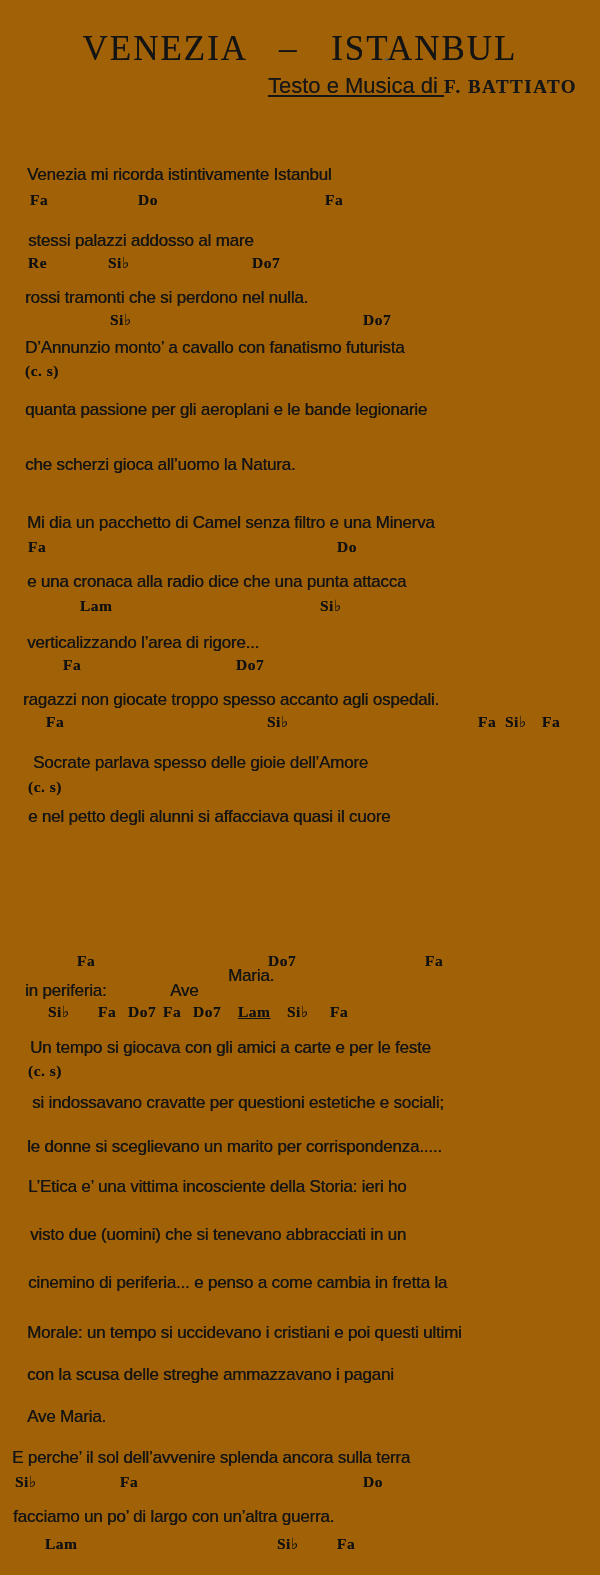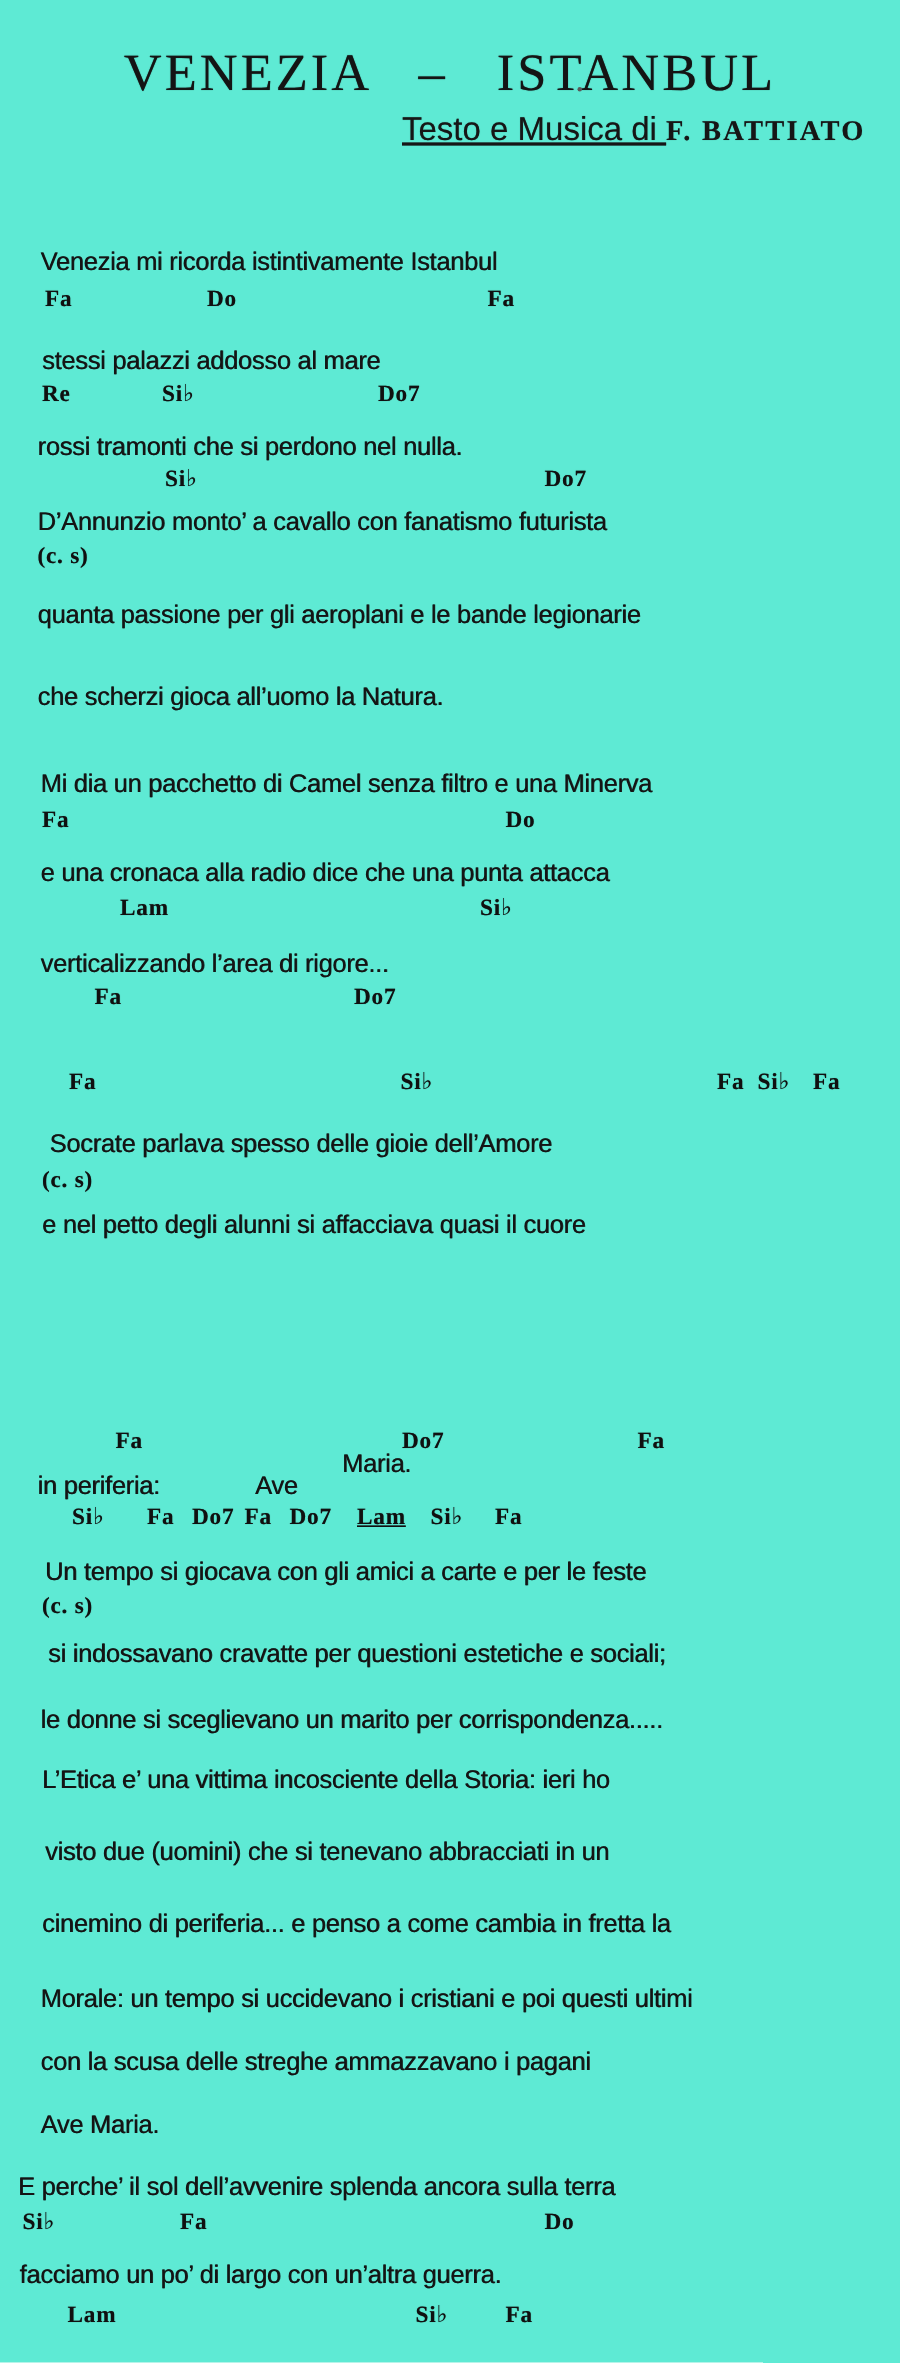--- a/index.html
+++ b/index.html
@@ -1,19 +1,19 @@
 <!DOCTYPE html>
 <html><head>
 <meta charset="utf-8">
 <style>
   html,body{margin:0;padding:0;background:#fcfcfa;}
   .page{
     position:relative;
     width:600px;height:1575px;
-    background:#5eead4;
+    background:#a16207;
     overflow:hidden;
     font-family:"Liberation Sans",sans-serif;
     color:#161616;
   }
   .title{
     position:absolute;top:6px;left:0;width:600px;
     text-align:center;
     font-family:"Liberation Serif","DejaVu Serif",serif;
     font-size:35px;font-weight:normal;
     letter-spacing:2px;word-spacing:22px;
@@ -83,20 +83,21 @@
       <span class="lyric" style="left: 25px; top: 455px;">che scherzi gioca all’uomo la Natura.</span>
       <span class="lyric" style="left: 27px; top: 513px;">Mi dia un pacchetto di Camel senza filtro e una Minerva</span>
       <span class="chord" style="left: 28px; top: 538px;">Fa</span>
       <span class="chord" style="left: 337px; top: 538px;">Do</span>
       <span class="lyric" style="left: 27px; top: 572px;">e una cronaca alla radio dice che una punta attacca</span>
       <span class="chord" style="left: 80px; top: 597px;">Lam</span>
       <span class="chord" style="left: 320px; top: 597px;">Si♭</span>
       <span class="lyric" style="left: 27px; top: 633px;">verticalizzando l’area di rigore...</span>
       <span class="chord" style="left: 63px; top: 656px;">Fa</span>
       <span class="chord" style="left: 236px; top: 656px;">Do7</span>
+      <span class="lyric" style="left: 23px; top: 690px;">ragazzi non giocate troppo spesso accanto agli ospedali.</span>
       <span class="chord" style="left: 46px; top: 713px;">Fa</span>
       <span class="chord" style="left: 267px; top: 713px;">Si♭</span>
       <span class="chord" style="left: 478px; top: 713px;">Fa</span>
       <span class="chord" style="left: 505px; top: 713px;">Si♭</span>
       <span class="chord" style="left: 542px; top: 713px;">Fa</span>
       <span class="lyric" style="left: 33px; top: 753px;">Socrate parlava spesso delle gioie dell’Amore</span>
       <span class="chord" style="left: 28px; top: 778px;">(c. s)</span>
       <span class="lyric" style="left: 28px; top: 807px;">e nel petto degli alunni si affacciava quasi il cuore</span>
       <span class="chord" style="left: 77px; top: 952px;">Fa</span>
       <span class="chord" style="left: 268px; top: 952px;">Do7</span>

